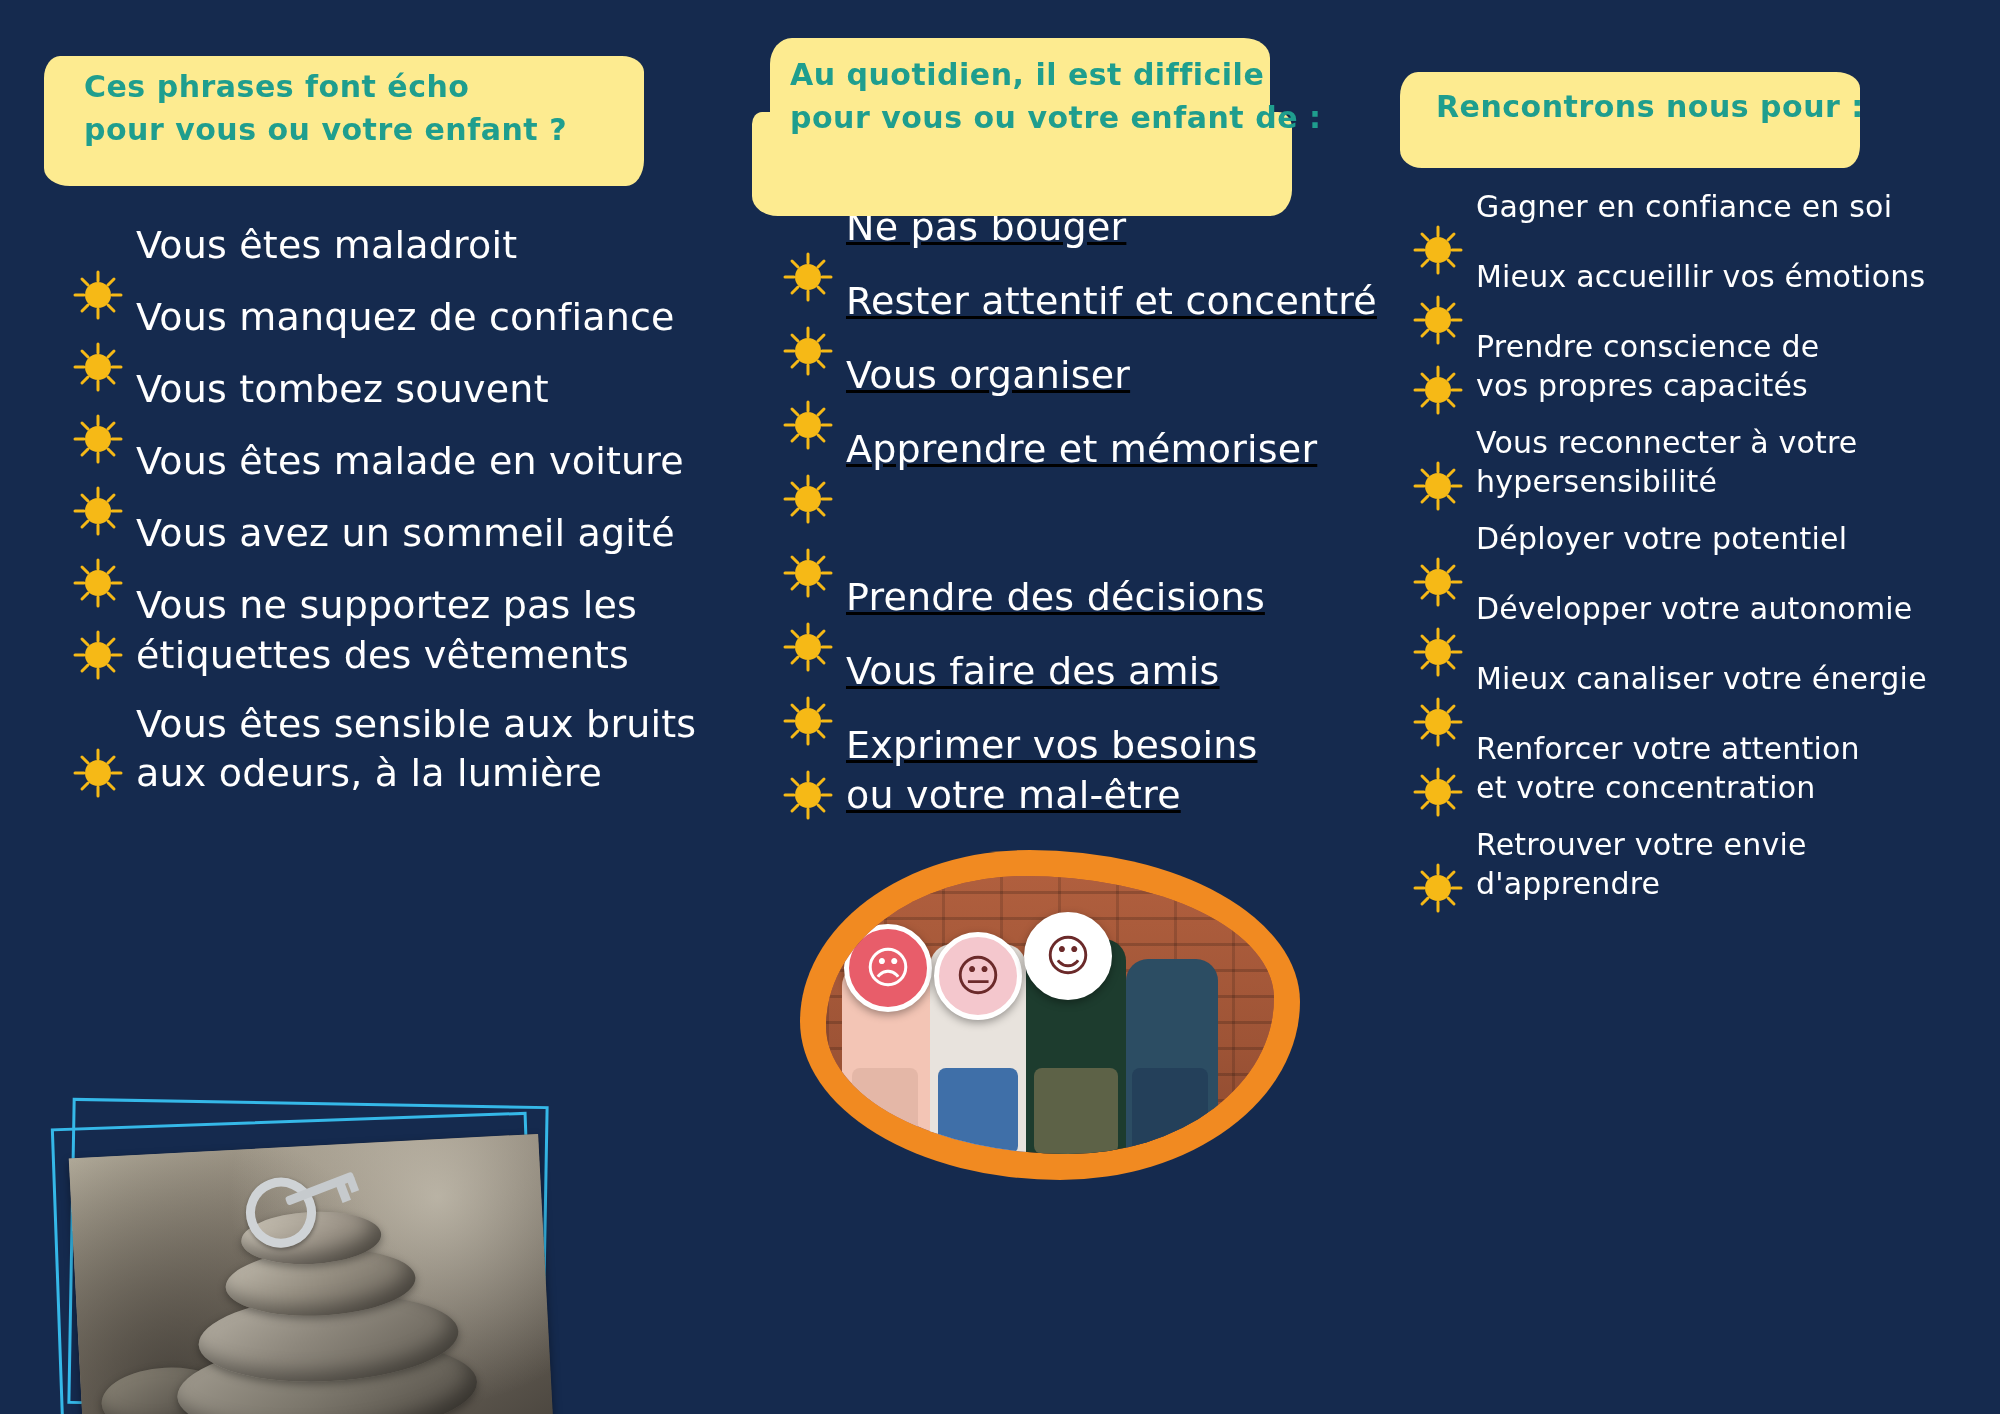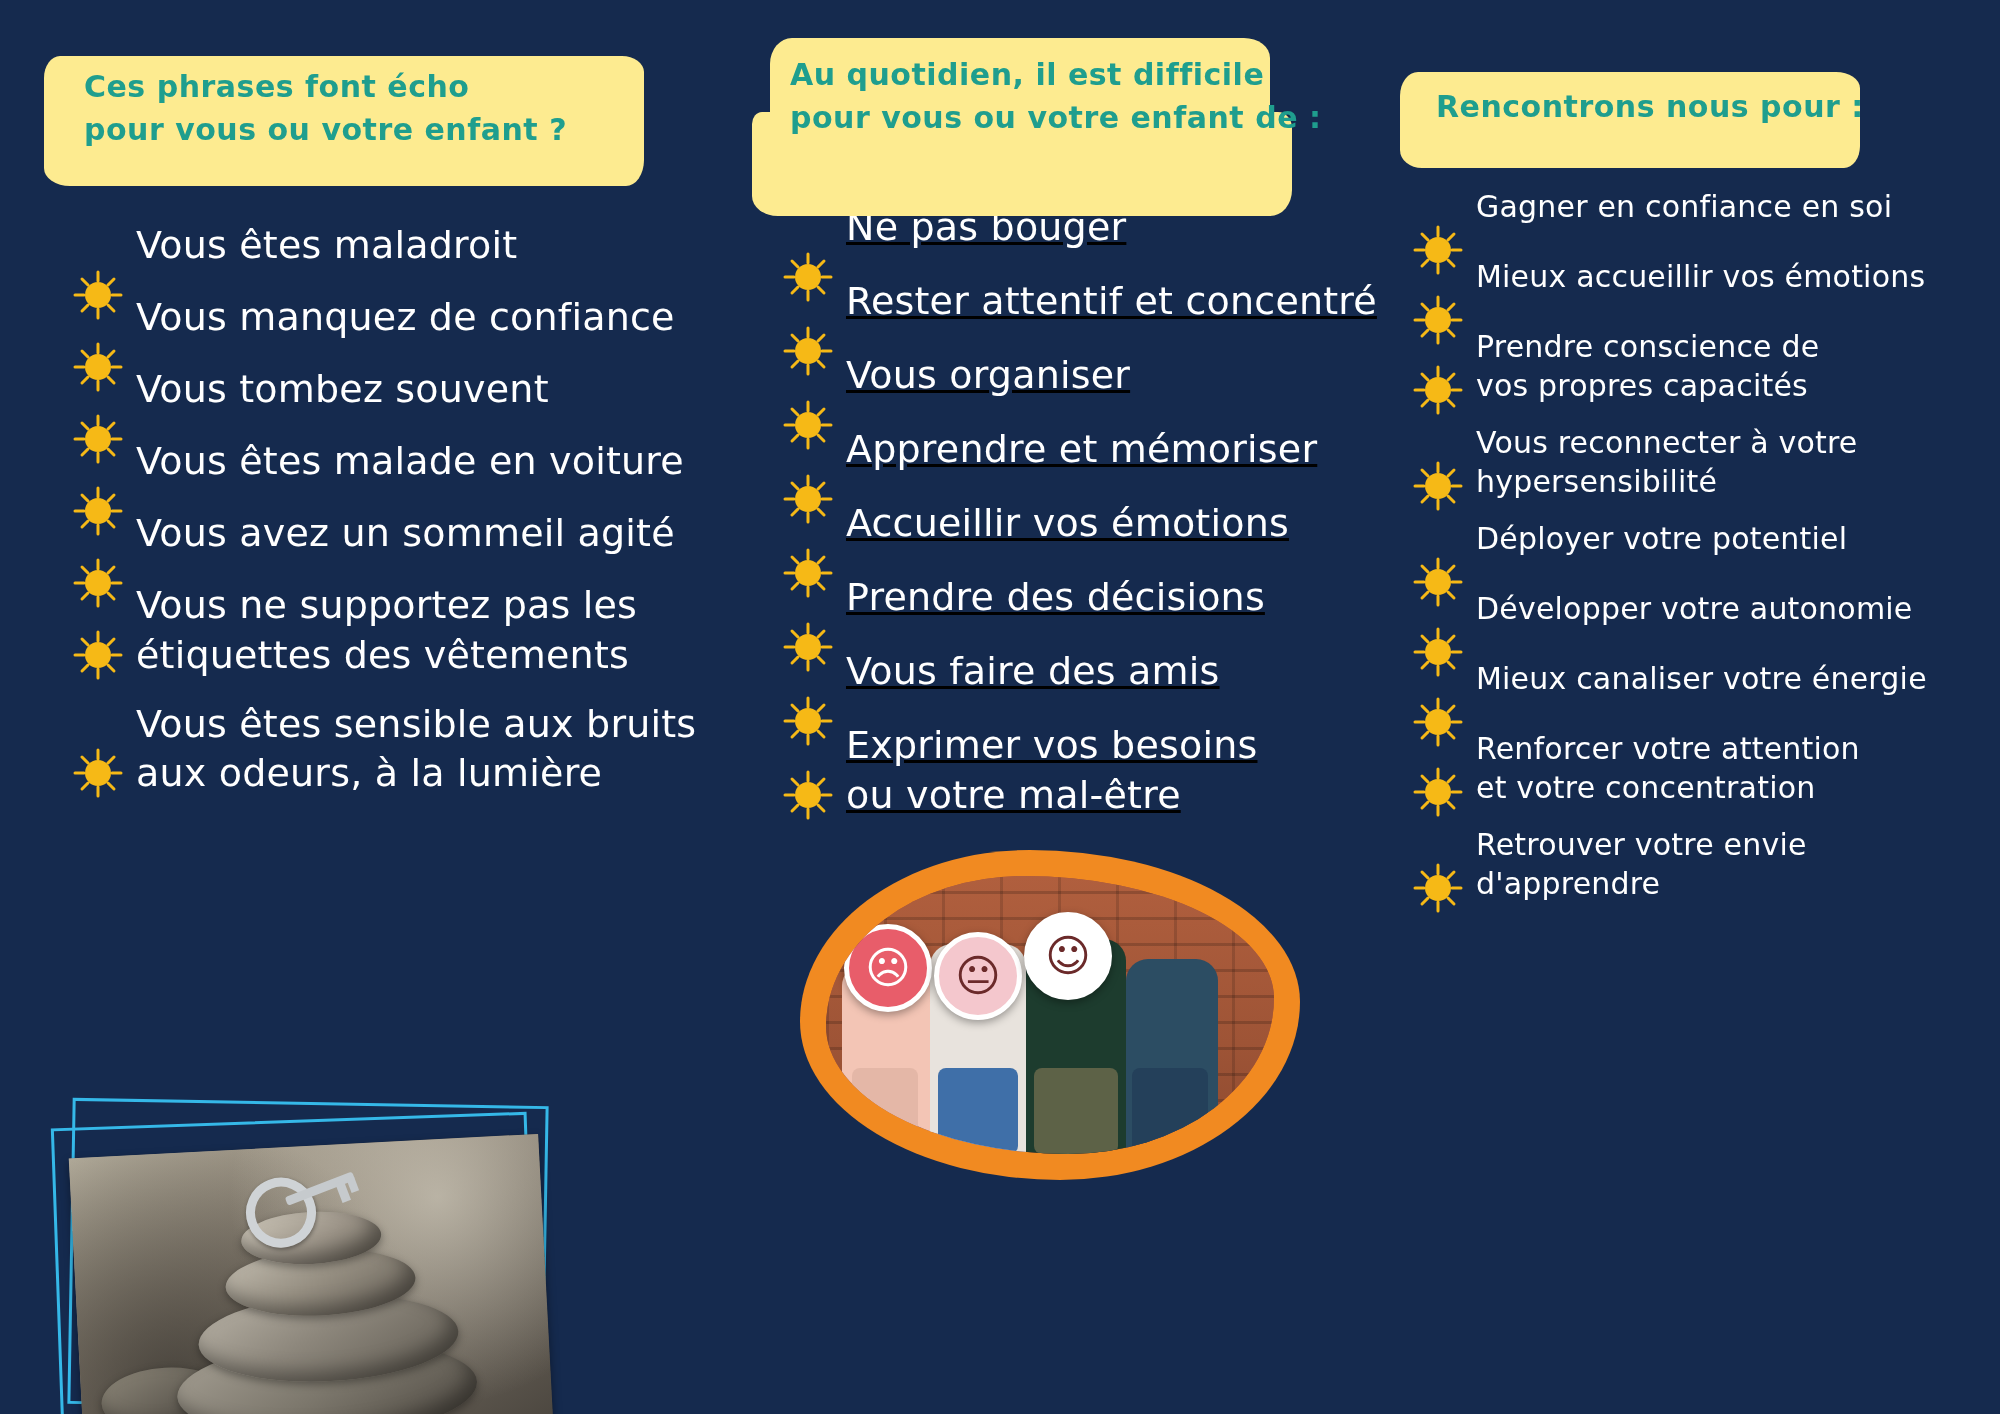--- a/index.html
+++ b/index.html
@@ -506,21 +506,20 @@
                 <line x1="5" y1="28" x2="14" y2="28"></line>
                 <line x1="42" y1="28" x2="51" y2="28"></line>
                 <line x1="12" y1="12" x2="18" y2="18"></line>
                 <line x1="38" y1="38" x2="44" y2="44"></line>
                 <line x1="44" y1="12" x2="38" y2="18"></line>
                 <line x1="18" y1="38" x2="12" y2="44"></line>
               </g>
               <circle cx="28" cy="28" r="13" fill="#f6b916"></circle>
             </svg>
         </span>
-        <span class="item-text">Accueillir vos émotions</span>
       </li>
       <li class="sun-item">
         <span class="sun-icon">
           <svg viewBox="0 0 56 56" width="56" height="56">
               <g stroke="#f6b916" stroke-width="3" stroke-linecap="round">
                 <line x1="28" y1="5" x2="28" y2="14"></line>
                 <line x1="28" y1="42" x2="28" y2="51"></line>
                 <line x1="5" y1="28" x2="14" y2="28"></line>
                 <line x1="42" y1="28" x2="51" y2="28"></line>
                 <line x1="12" y1="12" x2="18" y2="18"></line>

